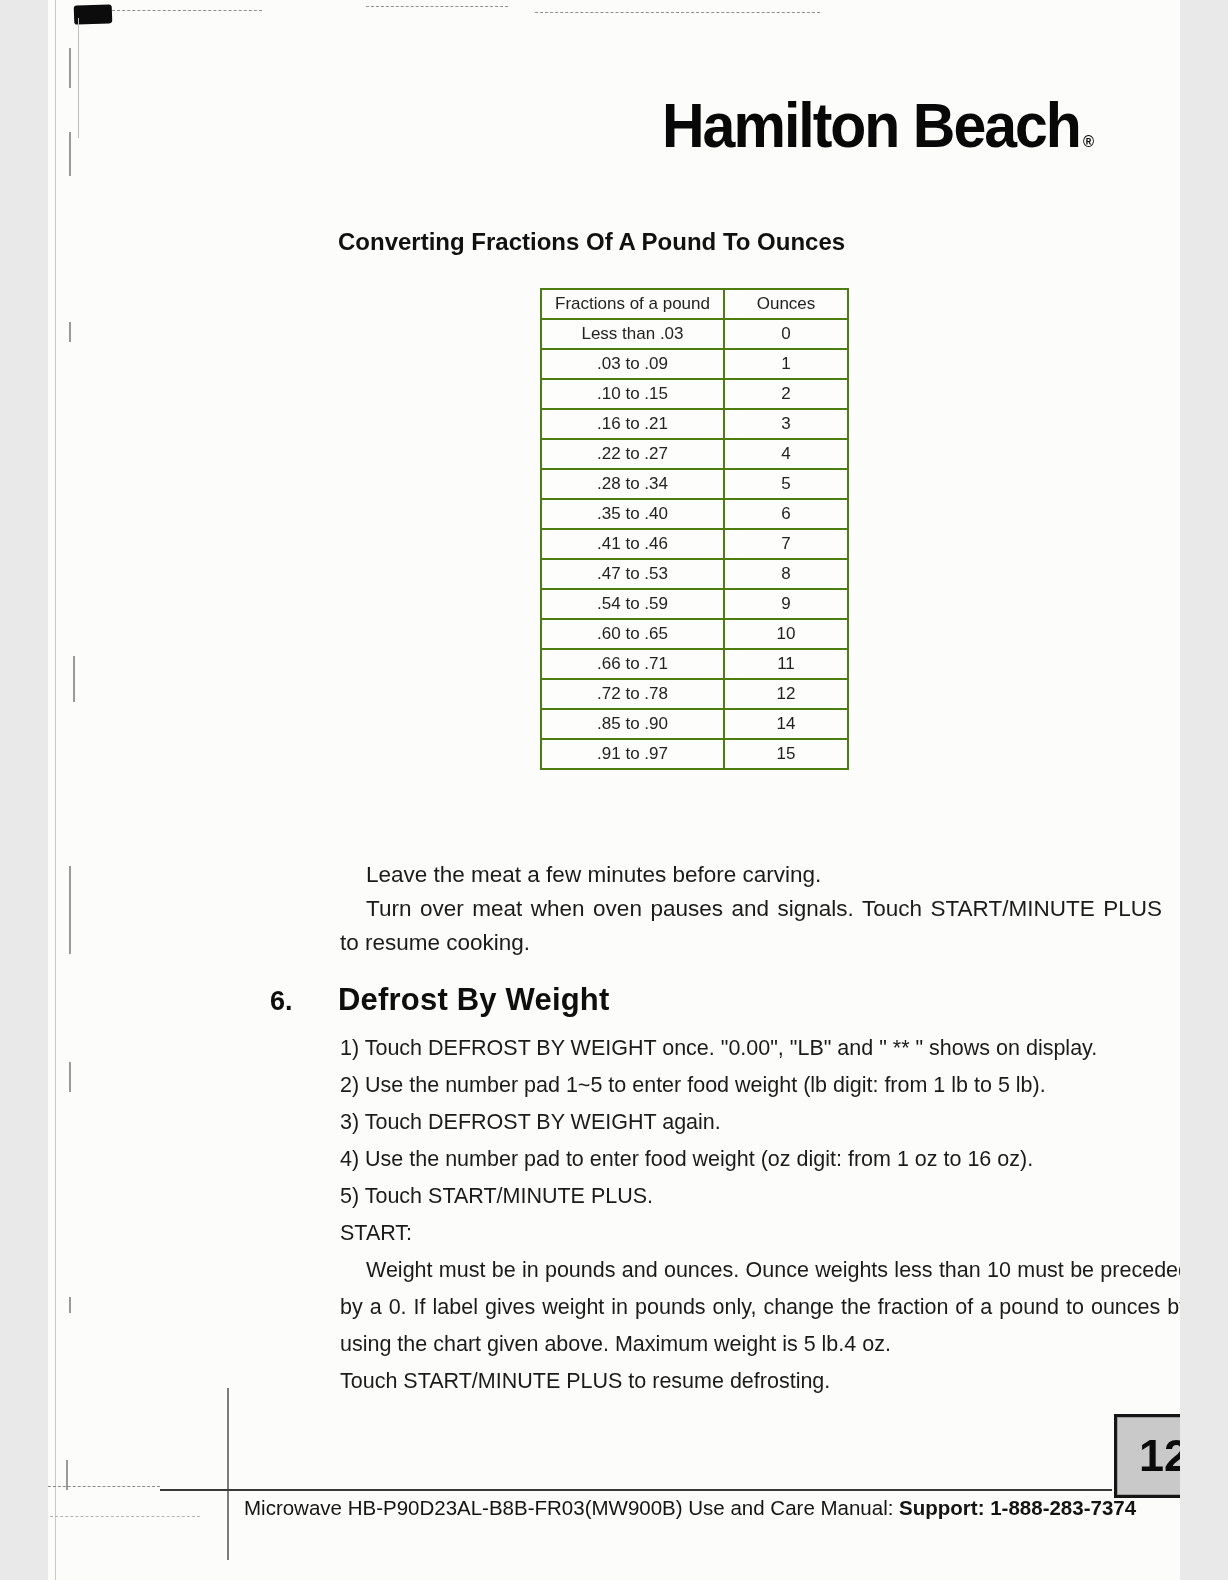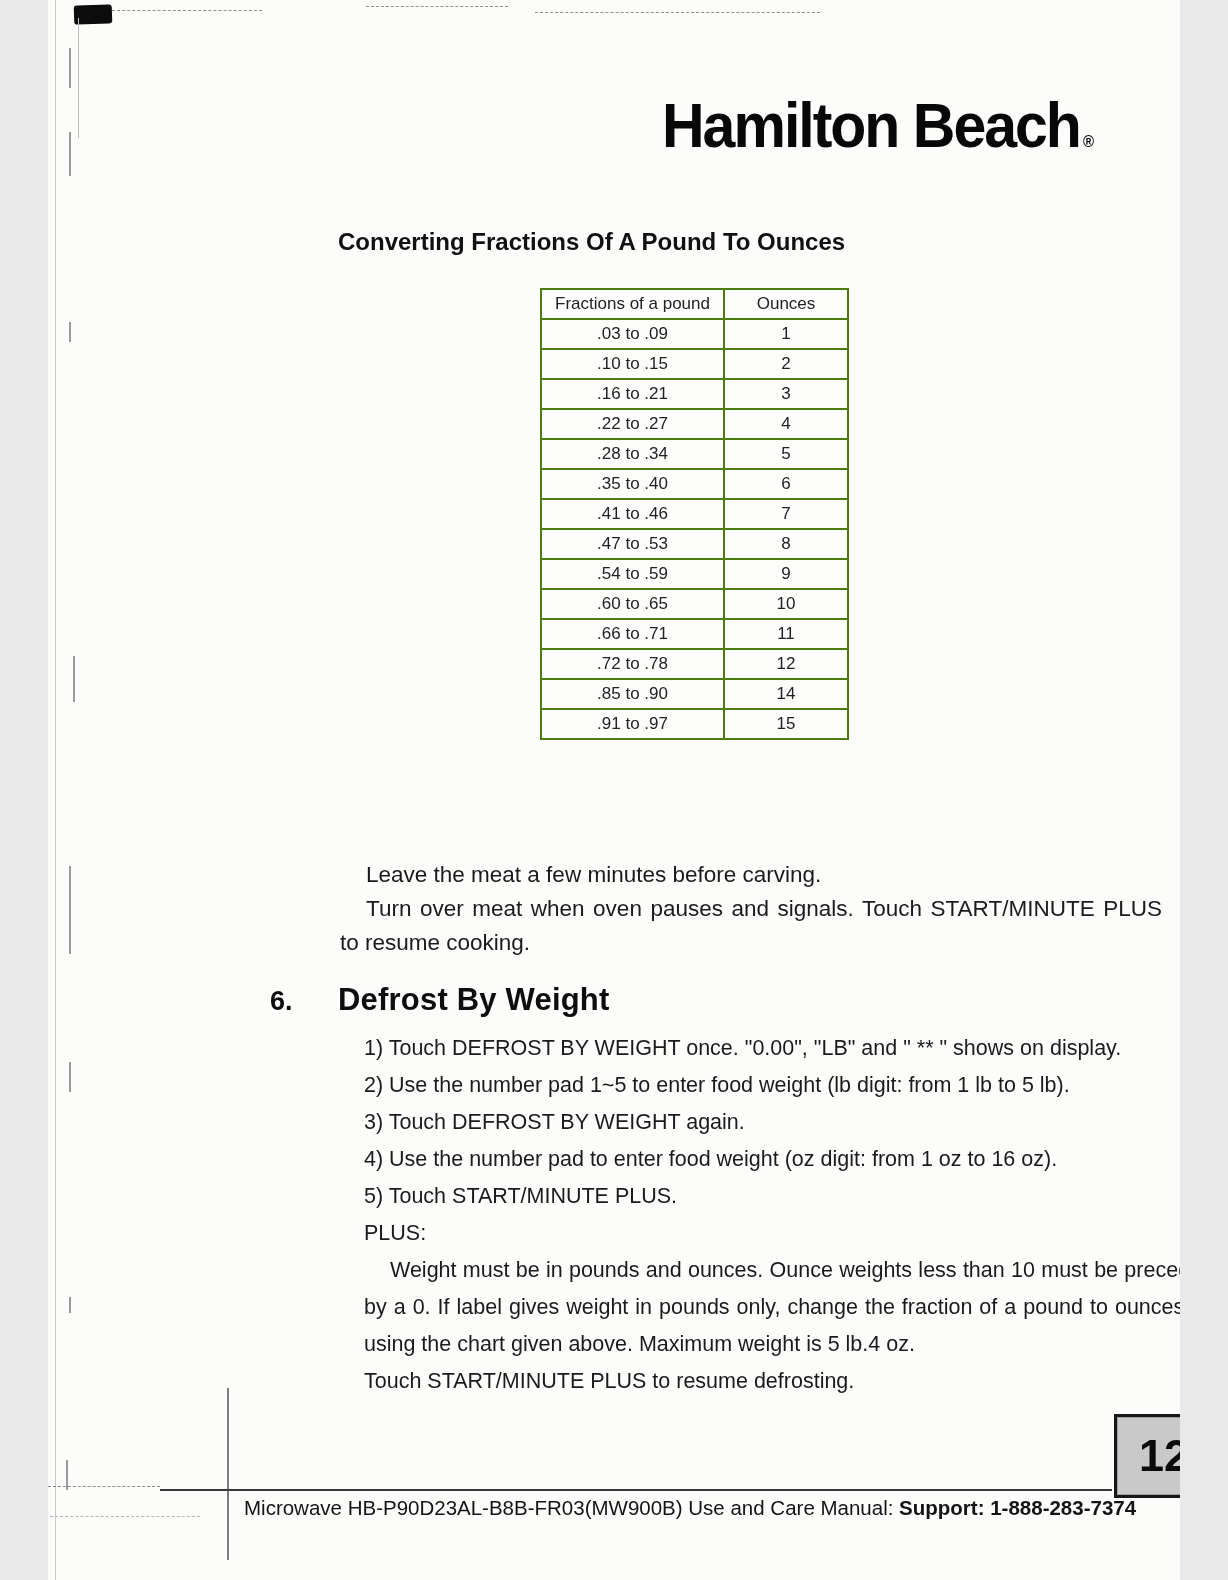--- a/index.html
+++ b/index.html
@@ -61,21 +61,21 @@
   .meat-notes p { text-align:justify; }
   .meat-notes p.indent { text-indent:26px; }
   .meat-notes p + p { margin-top:0; }
 
   
   .section-head { position:absolute; left:222px; top:982px; display:flex; align-items:baseline; color:#0e0e0e; }
   .section-head .num { font-size:27px; font-weight:bold; width:68px; }
   .section-head .title { font-size:31px; font-weight:bold; letter-spacing:0.2px; }
 
   
-  .steps { position:absolute; left:292px; top:1030px; width:850px; font-size:21.5px; line-height:37px; color:#1b1b1b;margin-left:24px; }
+  .steps { position:absolute; left:292px; top:1030px; width:850px; font-size:21.5px; line-height:37px; color:#1b1b1b; }
   .steps .step { list-style:none; white-space:nowrap; }
   .steps .note-label { font-weight:normal; }
   .steps .note-body { text-align:justify; text-indent:26px; }
   .steps .tail-indent { text-indent:26px; }
 
   
   .footer-rule { position:absolute; left:112px; top:1489px; width:952px; border-top:2px solid #3a3a3a; }
   .footer-rule-right { position:absolute; left:1168px; top:1468px; width:22px; border-top:2px solid #3a3a3a; }
   .footer-text { position:absolute; left:196px; top:1496px; font-size:20.5px; white-space:nowrap; color:#141414; }
   .footer-text .support { font-weight:bold; }
@@ -118,20 +118,24 @@
 
   <table class="conv">
     <thead>
       <tr>
         <th class="c-frac">Fractions of a pound</th>
         <th class="c-oz">Ounces</th>
       </tr>
     </thead>
     <tbody>
       <tr>
+          <td class="c-frac">Less than .03</td>
+          <td class="c-oz">0</td>
+        </tr>
+      <tr>
           <td class="c-frac">.03 to .09</td>
           <td class="c-oz">1</td>
         </tr>
       <tr>
           <td class="c-frac">.10 to .15</td>
           <td class="c-oz">2</td>
         </tr>
       <tr>
           <td class="c-frac">.16 to .21</td>
           <td class="c-oz">3</td>
@@ -192,21 +196,21 @@
     <span class="num">6.</span>
     <span class="title">Defrost By Weight</span>
   </div>
 
   <div class="steps">
     <div class="step">1) Touch DEFROST BY WEIGHT once. "0.00", "LB" and " ** " shows on display.</div>
     <div class="step">2) Use the number pad 1~5 to enter food weight (lb digit: from 1 lb to 5 lb).</div>
     <div class="step">3) Touch DEFROST BY WEIGHT again.</div>
     <div class="step">4) Use the number pad to enter food weight (oz digit: from 1 oz to 16 oz).</div>
     <div class="step">5) Touch START/MINUTE PLUS.</div>
-    <div class="note-label">PLUS:</div>
+    <div class="note-label">START:</div>
     <div class="note-body">Weight must be in pounds and ounces. Ounce weights less than 10 must be preceded by a 0. If label gives weight in pounds only, change the fraction of a pound to ounces by using the chart given above. Maximum weight is 5 lb.4 oz.</div>
     <div>Touch START/MINUTE PLUS to resume defrosting.</div>
   </div>
 
   <div class="footer-rule"></div>
   <div class="footer-rule-right"></div>
   <div class="footer-text">
     <span>Microwave HB-P90D23AL-B8B-FR03(MW900B) Use and Care Manual: </span><span class="support">Support: 1-888-283-7374</span>
   </div>
   <div class="page-box">

